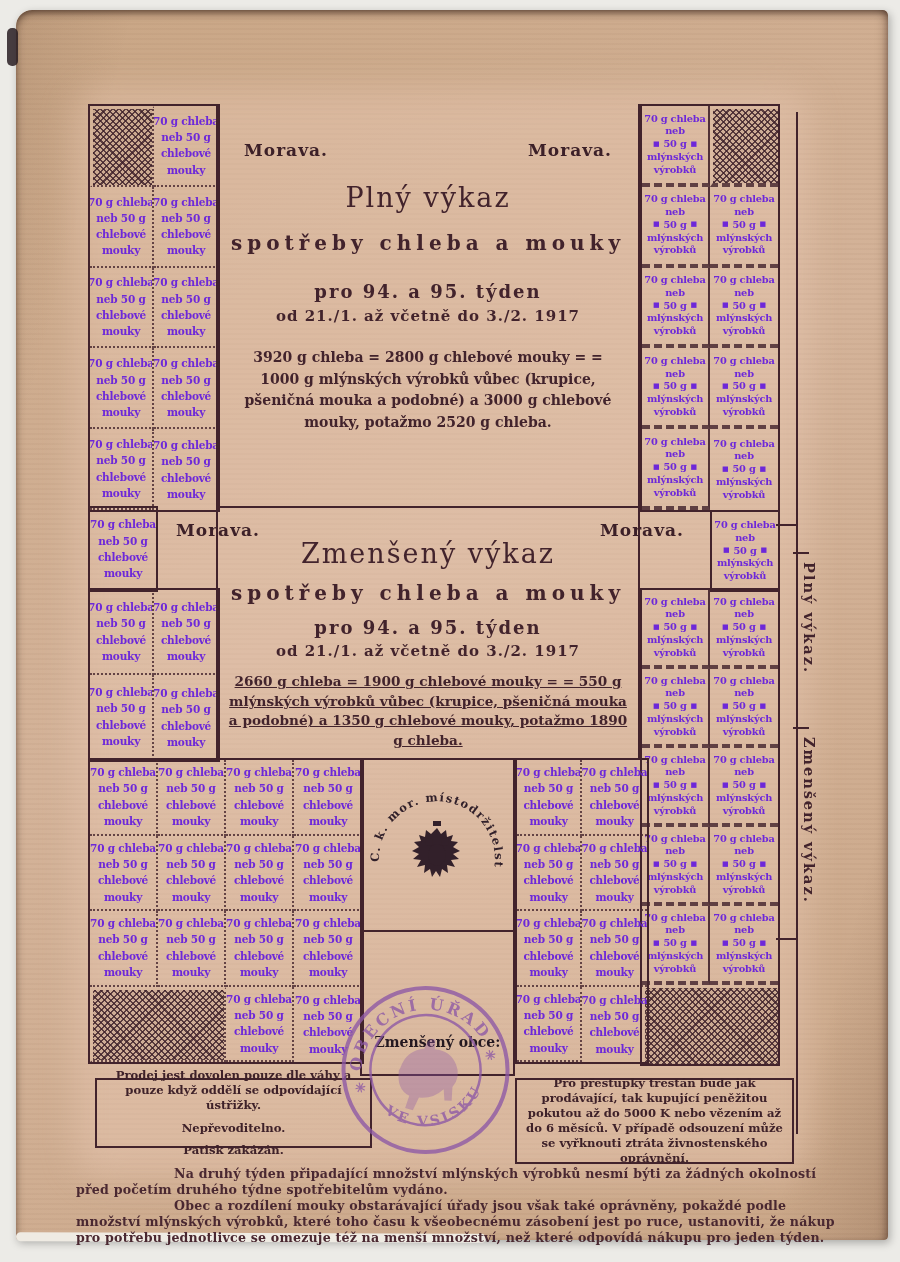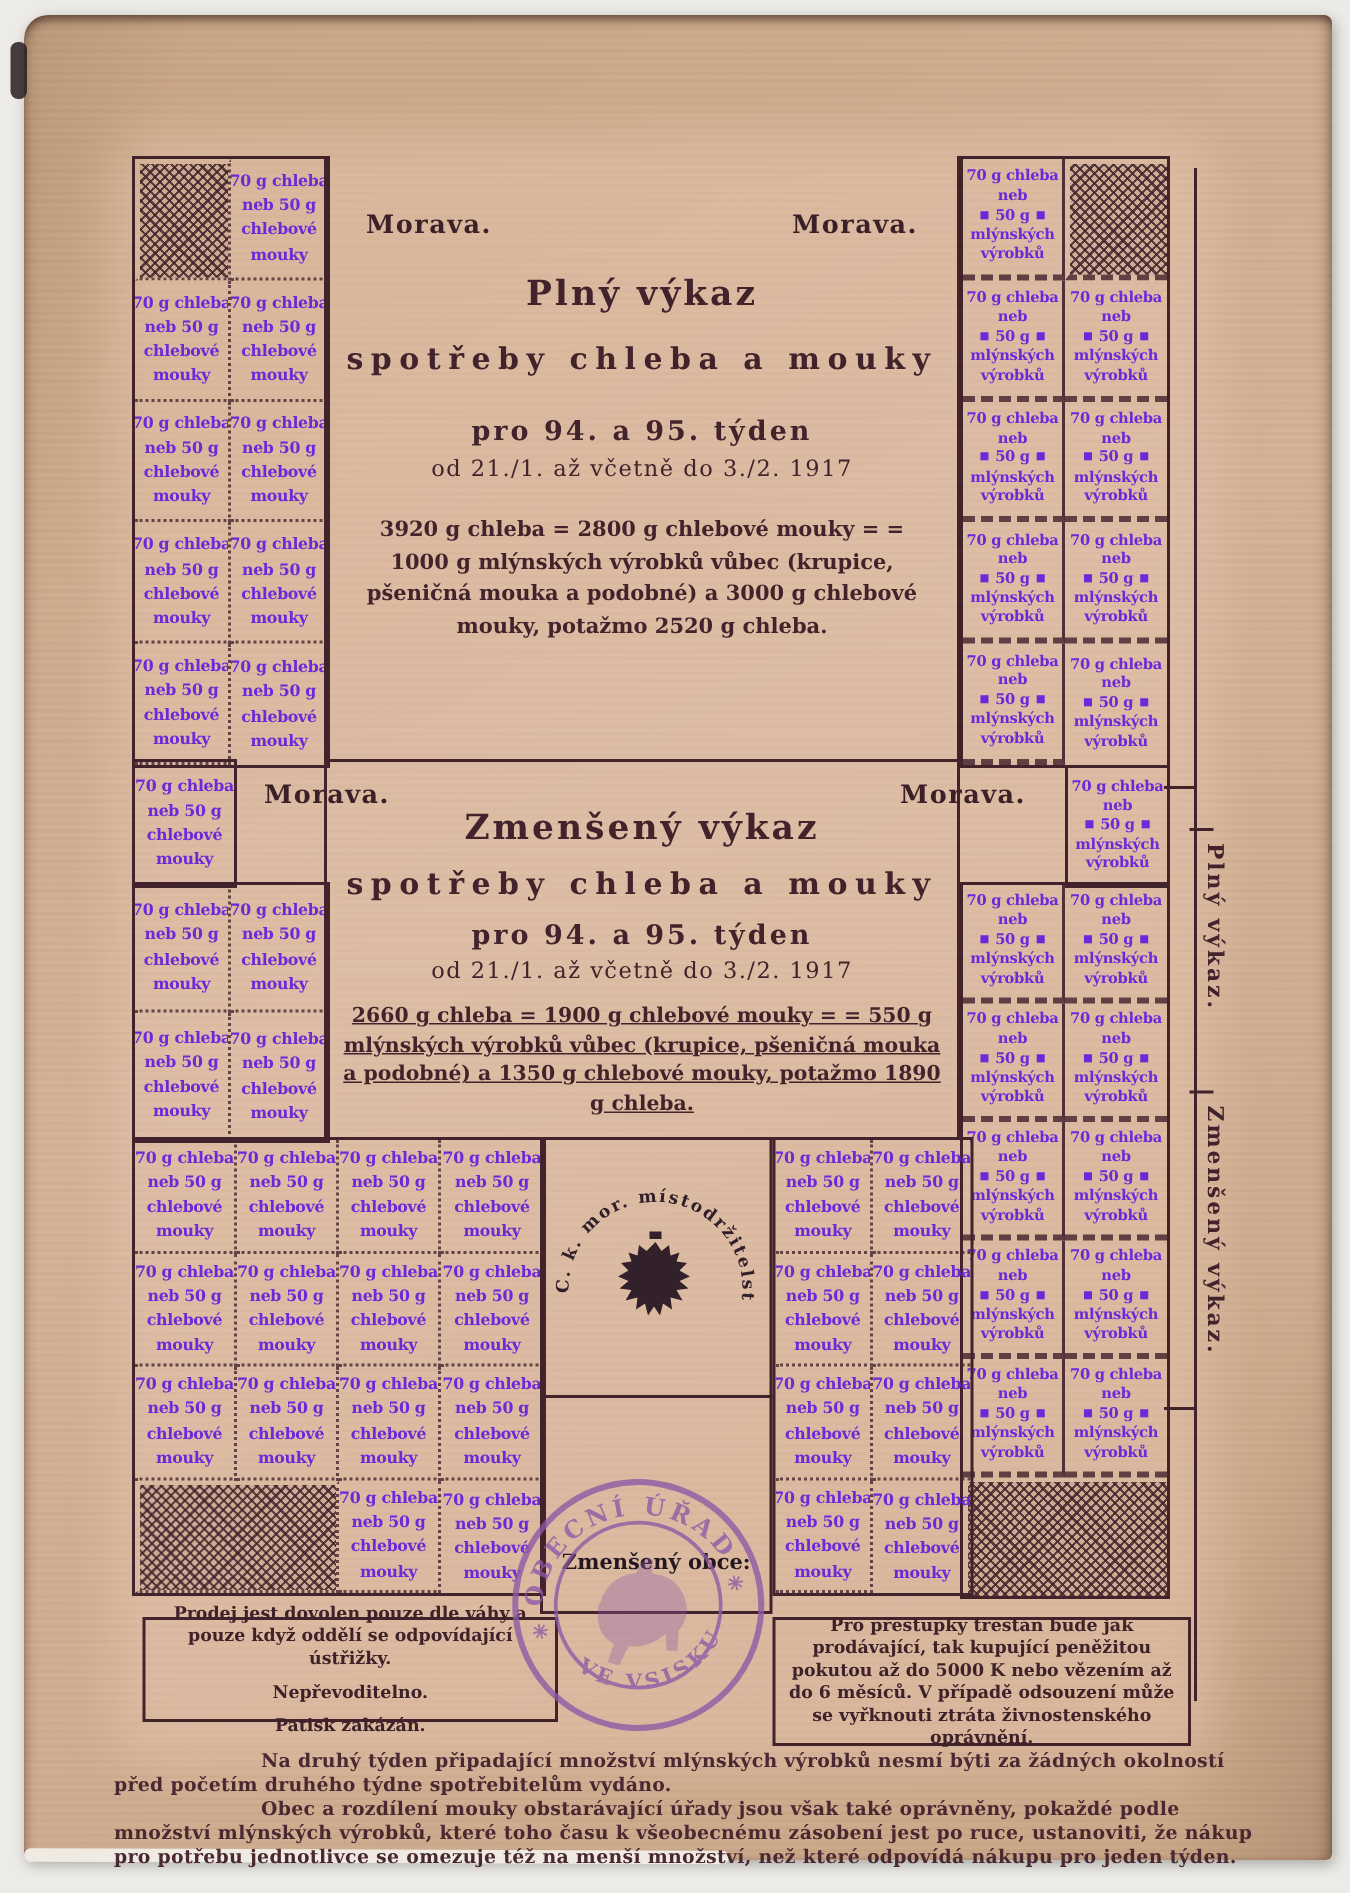--- a/index.html
+++ b/index.html
@@ -70,24 +70,24 @@
   }
   .span2{grid-column:span 2;}
   
   .panel{position:absolute;border:2px solid var(--ink);color:var(--ink);text-align:center;box-sizing:border-box;}
   #panel-full{left:216px;top:104px;width:424px;height:404px;border-top:none;}
   .morava-row{display:flex;justify-content:space-between;padding:36px 26px 0;}
   .morava{font-weight:bold;font-size:17px;letter-spacing:1px;color:#3c2028;}
   .morava.abs{position:absolute;padding:0;}
   #morava-r-left{left:176px;top:520px;}
   #morava-r-right{left:600px;top:520px;}
-  .title{font-weight:bold;font-size:23px;letter-spacing:2px;margin-top:22px;}
+  .title{font-weight:normal;font-size:27px;letter-spacing:2px;margin-top:22px;}
   .subtitle{font-weight:bold;font-size:20px;letter-spacing:5px;margin-top:18px;}
   .week{font-weight:bold;font-size:18px;letter-spacing:2px;margin-top:26px;}
-  .dates{font-weight:normal;font-size:15px;letter-spacing:1px;margin-top:5px;}
+  .dates{font-weight:bold;font-size:15px;letter-spacing:1px;margin-top:5px;}
   .equiv{font-weight:bold;font-size:14px;line-height:1.55;margin:22px auto 0;width:386px;}
   #panel-reduced{left:216px;top:506px;width:424px;height:254px;}
   #panel-reduced .title{margin-top:30px;}
   #panel-reduced .subtitle{margin-top:12px;}
   #panel-reduced .week{margin-top:12px;}
   #panel-reduced .dates{margin-top:4px;}
   #panel-reduced .equiv{margin-top:12px;width:404px;font-size:13.6px;line-height:1.45;text-decoration:underline;}
   
   #outer-right{left:796px;top:112px;width:2px;height:1022px;}
   .side-label{

